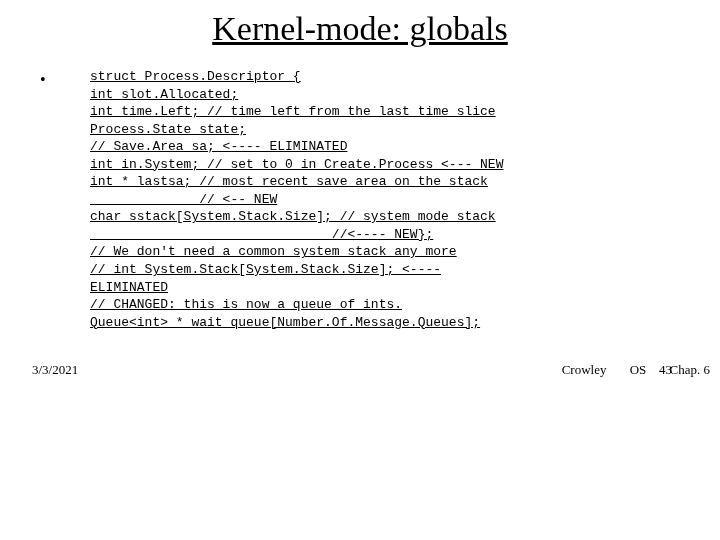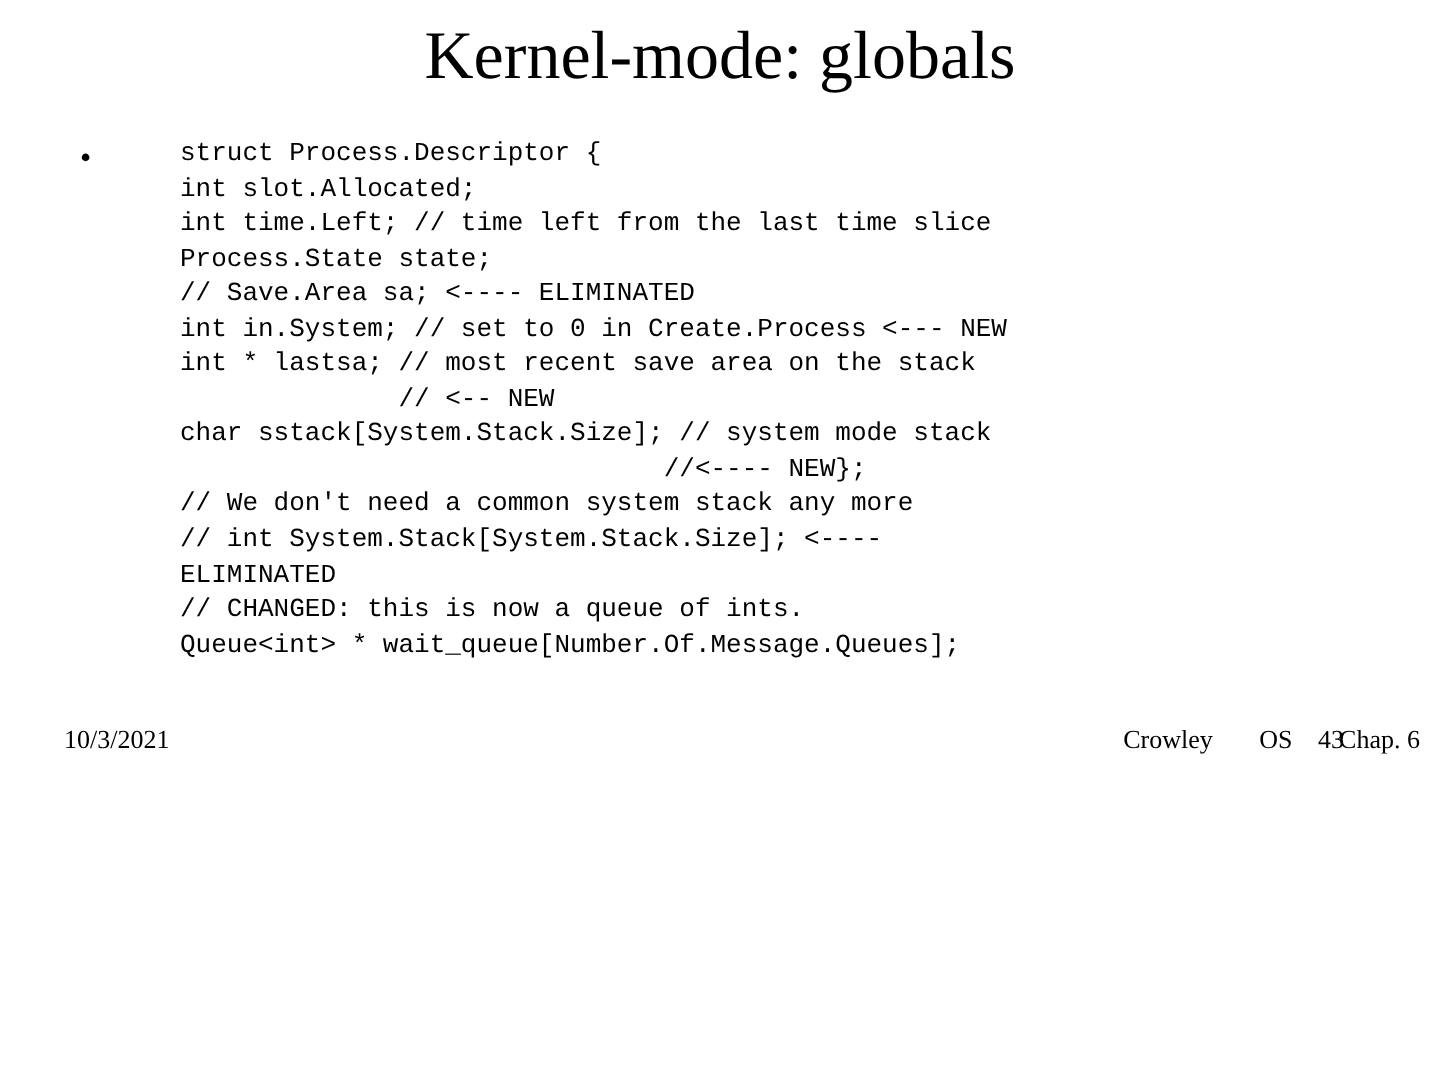--- a/index.html
+++ b/index.html
@@ -11,20 +11,21 @@
     font-family: "Times New Roman", Times, serif;
     color: #000000;
     overflow: hidden;
     position: relative;
   }
   .slide {
     width: 720px;
     height: 380px;
     position: relative;
     box-sizing: border-box;
+    text-decoration: underline;
   }
   .title {
     text-align: center;
     font-size: 34px;
     font-weight: normal;
     padding-top: 10px;
     font-family: "Times New Roman", Times, serif;
   }
   .body {
     padding: 20px 30px 0 60px;
@@ -91,21 +92,21 @@
 char sstack[System.Stack.Size]; // system mode stack
                                //&lt;---- NEW};
 // We don't need a common system stack any more
 // int System.Stack[System.Stack.Size]; &lt;----
 ELIMINATED
 // CHANGED: this is now a queue of ints.
 Queue&lt;int&gt; * wait_queue[Number.Of.Message.Queues];</div>
   </div>
 
   <div class="footer">
-    <div class="date">10/3/2021</div>
+    <div class="date">3/3/2021</div>
     <div class="center">
       <span>Crowley</span>
       <span>OS</span>
       <span>Chap. 6</span>
     </div>
     <div class="page">43</div>
   </div>
 
 </div>
 

